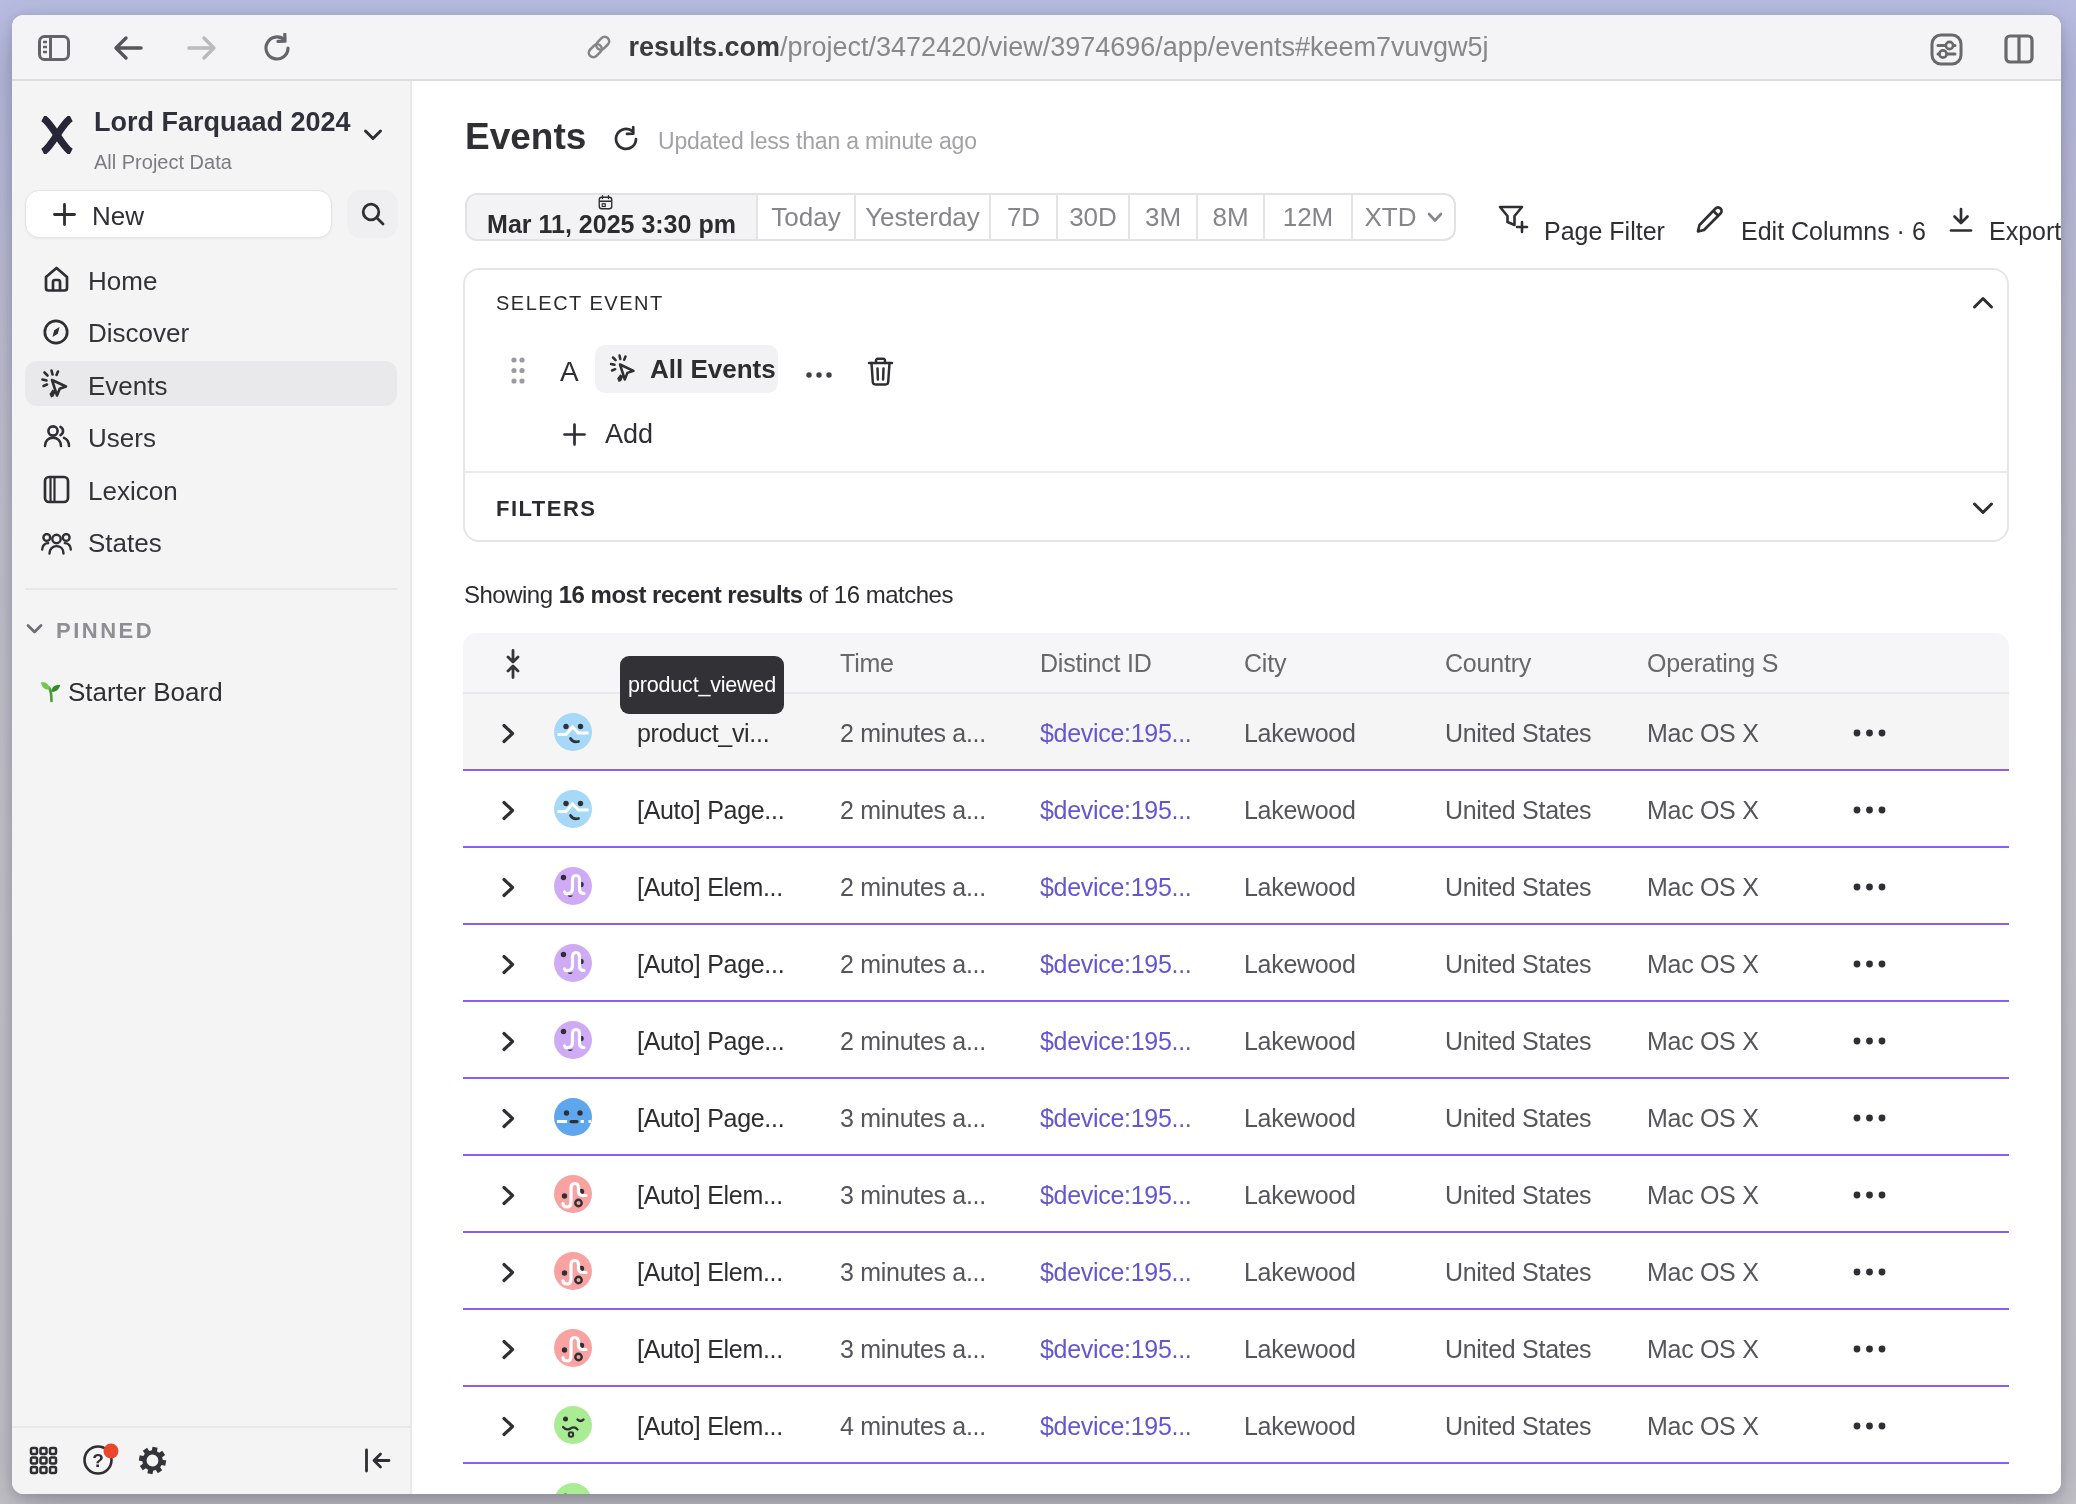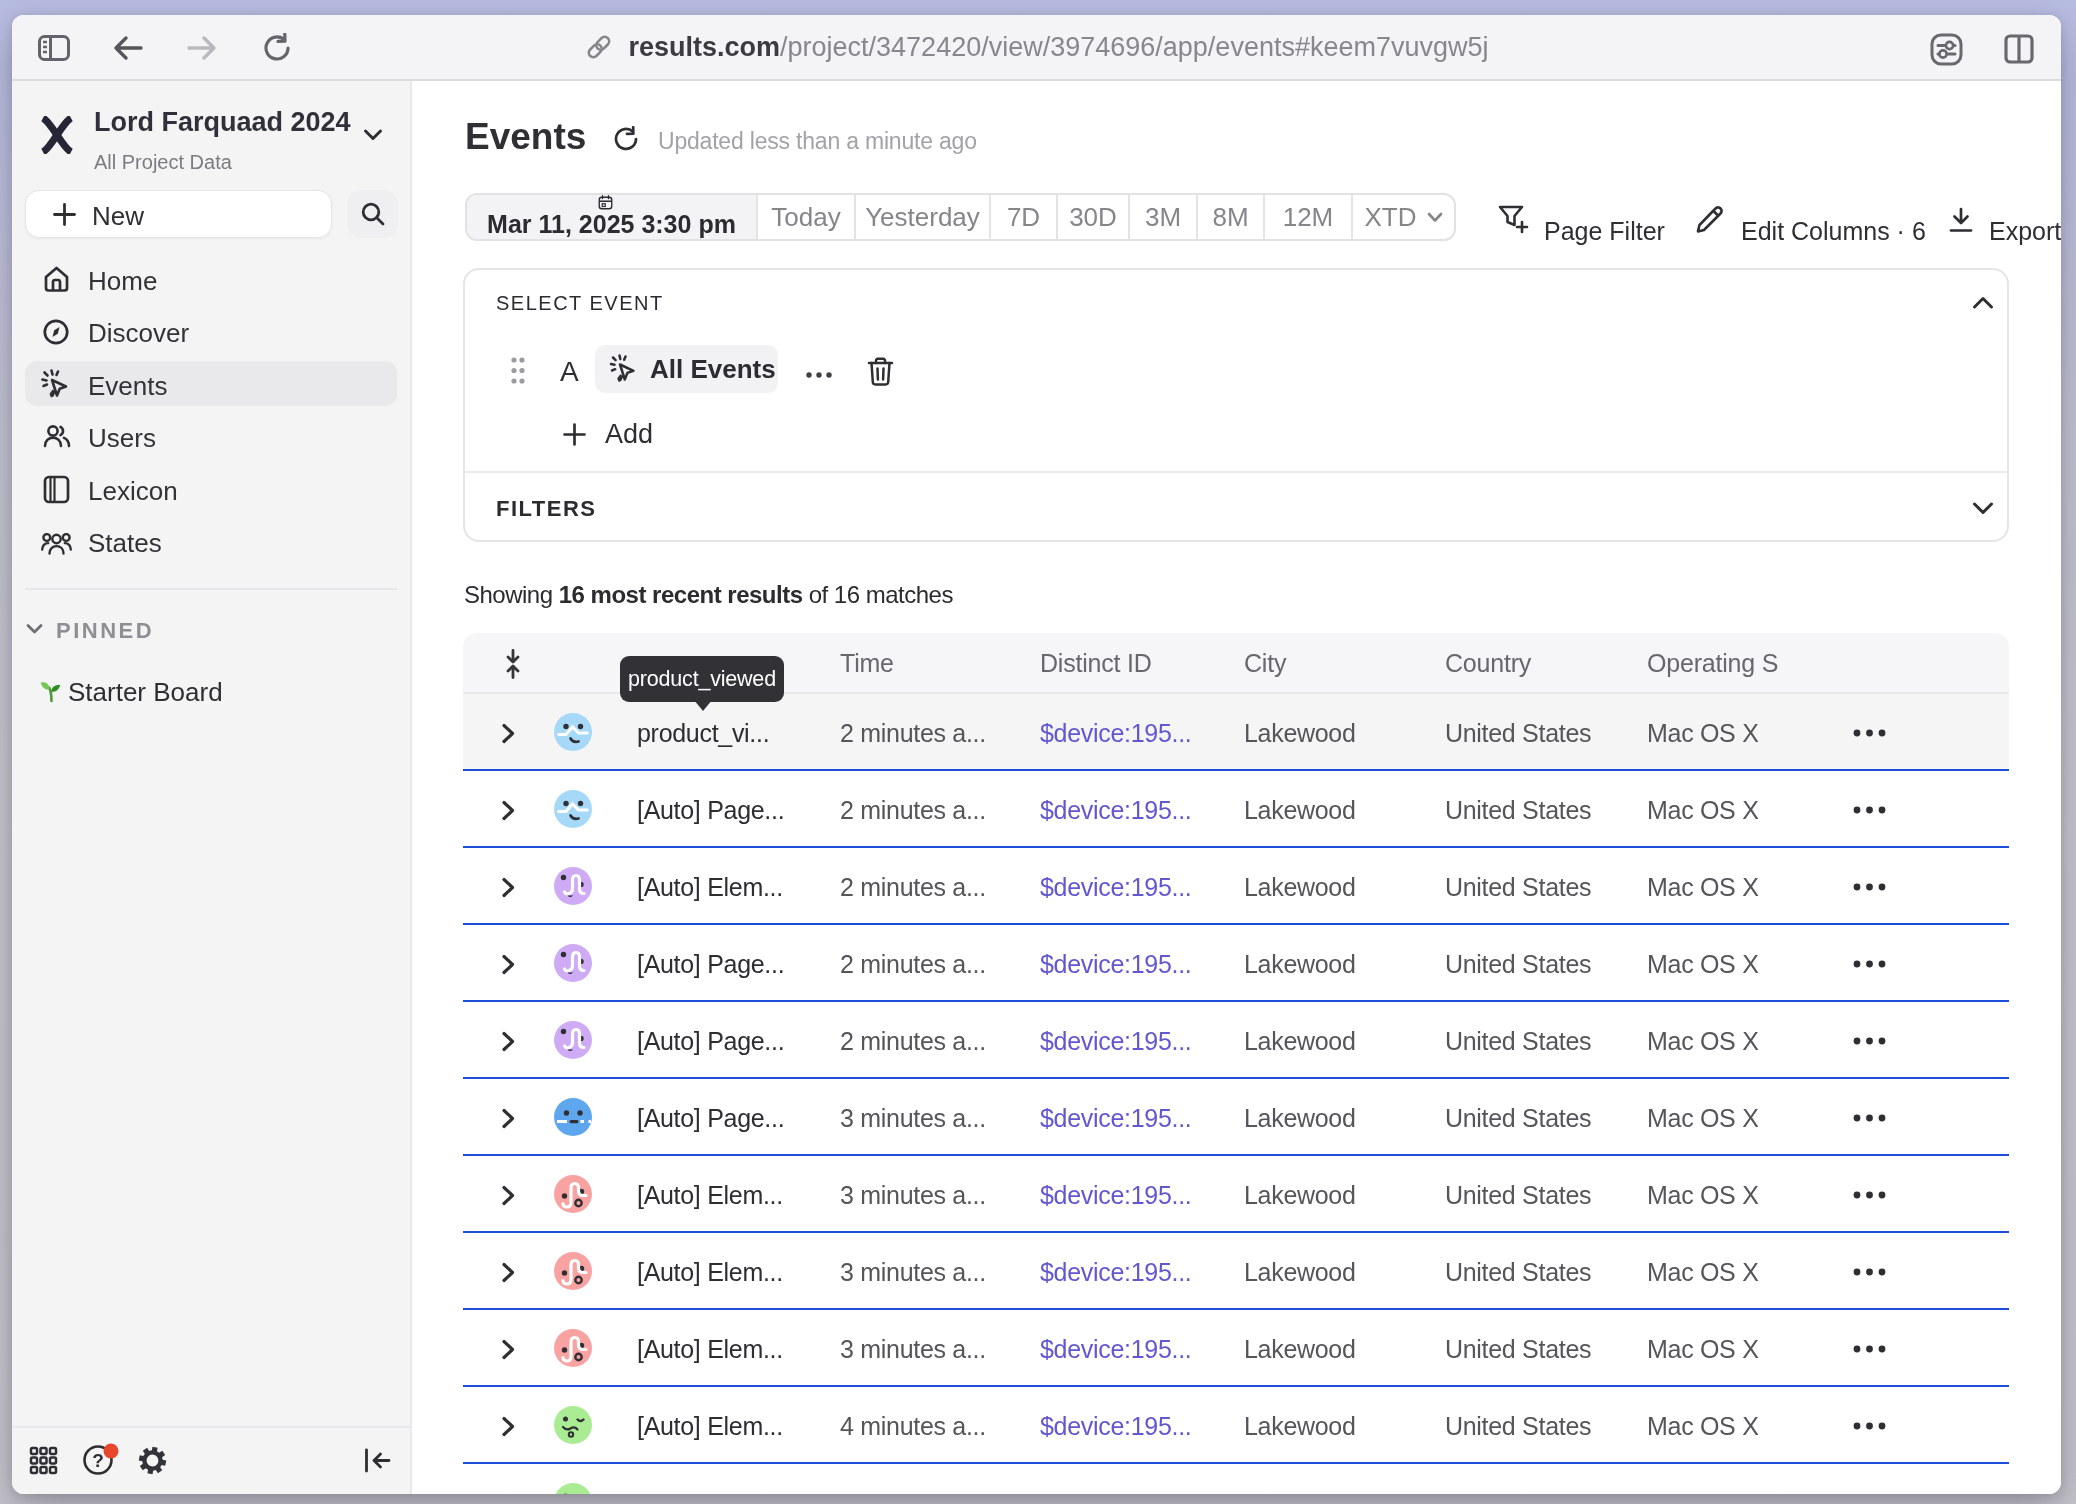--- a/index.html
+++ b/index.html
@@ -20,21 +20,21 @@
   #urlbar { position:absolute; top:0; height:64px; width:100%; display:flex; align-items:center; justify-content:center; font-size:27px; color:#87878c; letter-spacing:0; }
   #urlbar .host { color:#3b3b40; font-weight:600; }
   
   #sidebar { position:absolute; left:0; top:0; width:400px; height:1479px; background:#f5f4f5; border-right:2px solid #e9e8eb; }
   .navtext { font-size:26px; color:#323237; }
   .seg { display:flex; align-items:center; justify-content:center; font-size:26px; color:#85858a; border-left:2px solid #e4e3e6; white-space:nowrap; }
   .seg:first-child { border-left:none;flex-direction:column; }
   .segdate { background:#f3f2f4; }
   .btxt { font-size:25px; font-weight:500; color:#2e2e33; line-height:1; }
   .hlabel { position:absolute; top:18px; font-size:25px; color:#67676c; line-height:1; letter-spacing:-0.2px; }
-  .row { position:absolute; left:0; width:100%; height:77px; border-bottom:2px solid #1d4ed8; }
+  .row { position:absolute; left:0; width:100%; height:77px; border-bottom:2px solid #8b5cf6; }
   .cell { position:absolute; font-size:25px; color:#55555a; line-height:1; top:27px; white-space:nowrap; letter-spacing:-0.3px; }
   .name { color:#2e2e31; }
   .id { color:#6357d1; }
   .rchev { position:absolute; left:39px; top:29px; }
   .rav { position:absolute; left:91px; top:19px; }
   .rdots { position:absolute; left:1390px; top:35px; }
   
   #main { position:absolute; left:402px; top:0; width:1647px; height:1479px; background:#fff; }
 </style>
 </head>
@@ -491,21 +491,21 @@
           <use href="#rdt"></use>
         </svg>
     </div>
     <div class="row" style="top:831px;border-bottom:none">
       <svg class="rav" width="38" height="38" viewBox="0 0 38 38">
           <use href="#av-green"></use>
         </svg>
     </div>
   </div>
 
-  <div class="abs" style="left:608px;top:641px;width:164px;height:46px;background:#323236;border-radius:9px;z-index:9;display:flex;align-items:center;justify-content:center">
+  <div class="abs" style="left:608px;top:641px;width:164px;height:58px;background:#323236;border-radius:9px;z-index:9;display:flex;align-items:center;justify-content:center">
     <span style="color:#fff;font-size:21.5px;letter-spacing:-0.2px">product_viewed</span>
     <div style="position:absolute;left:74px;top:44px;width:0;height:0;border-left:9px solid transparent;border-right:9px solid transparent;border-top:11px solid #323236"></div>
   </div>
 
   <svg width="0" height="0" style="position:absolute">
     <defs>
       <g id="rch">
           <path d="M2 2.5 L10.5 10.5 L2 18.5" fill="none" stroke="#2e2e33" stroke-width="3.2" stroke-linecap="round" stroke-linejoin="round"></path>
         </g>
       <g id="rdt">

